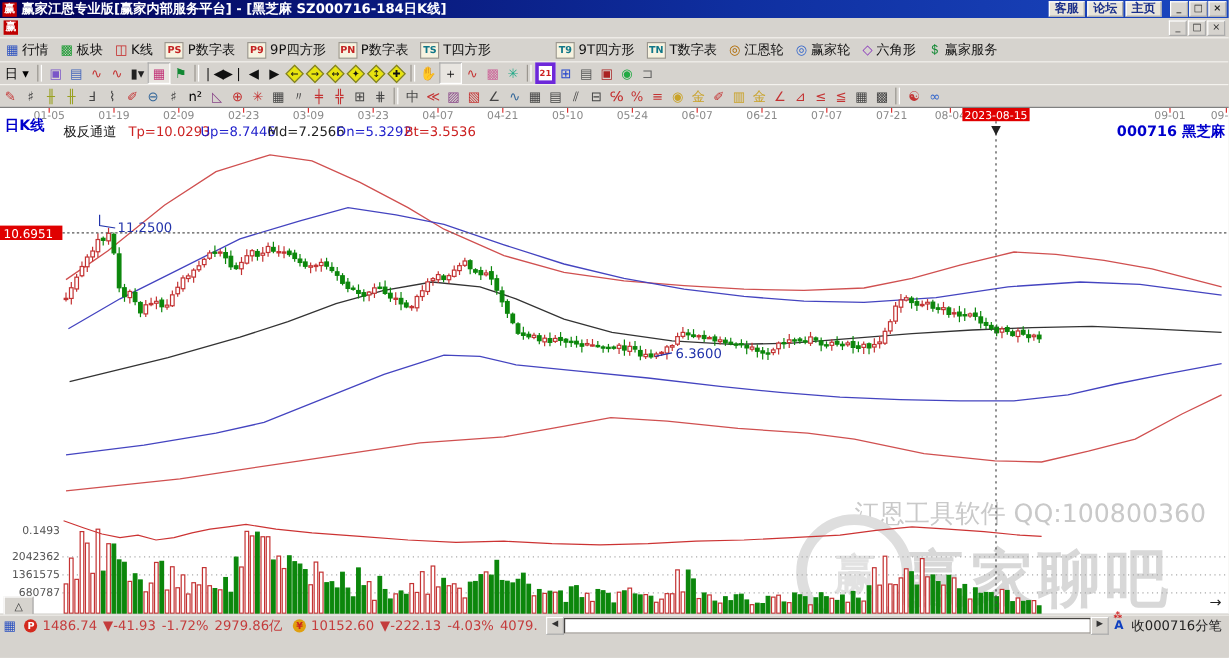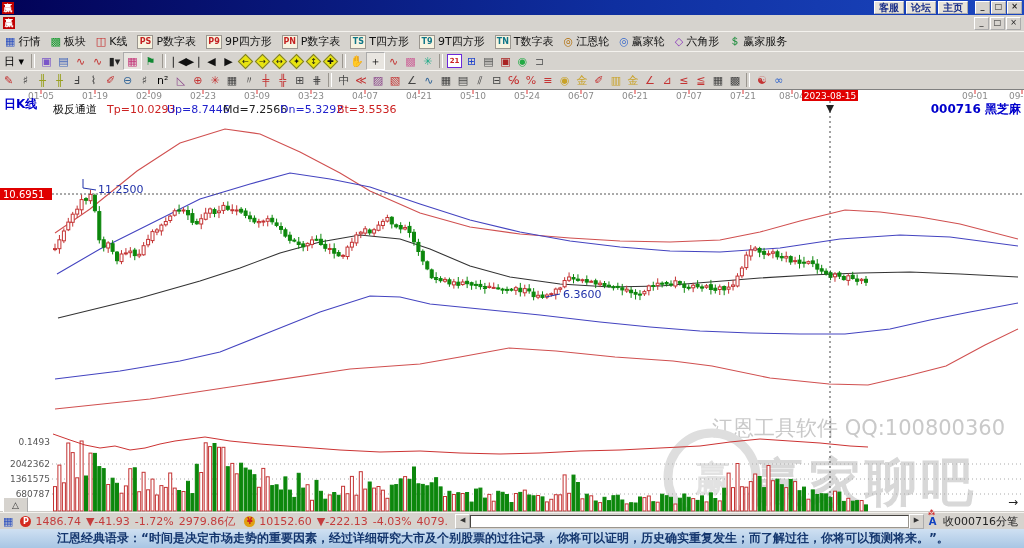--- a/index.html
+++ b/index.html
@@ -29,21 +29,21 @@
   #toolbar-draw{top:70px;height:18px;}
   .tb-btn{display:inline-flex;align-items:center;height:17px;padding:0 5px;font-size:11px;color:#111;cursor:pointer;white-space:nowrap;}
   .tb-btn .ic{font-size:11px;margin-right:3px;}
   .badge{display:inline-block;width:14px;height:12px;border:1px solid #9a968f;background:#f7f3e0;font-size:8px;font-weight:bold;line-height:12px;text-align:center;margin-right:3px;}
   .tool{width:17px;height:16px;display:inline-flex;align-items:center;justify-content:center;font-size:11px;cursor:pointer;}
   .tool.pressed{border:1px inset #fff;background:#e8e5e0;}
   .tsep{width:2px;height:14px;border-left:1px solid #9a968f;border-right:1px solid #fff;margin:0 3px;}
   .diamond{position:relative;width:17px;height:16px;display:inline-flex;align-items:center;justify-content:center;cursor:pointer;}
   .diamond .dshape{position:absolute;width:9px;height:9px;background:#e8e410;border:1px solid #7a7a30;transform:rotate(45deg);}
   .diamond .darrow{position:relative;font-size:8px;color:#111;z-index:1;}
-  .badge21{width:13px;height:12px;background:#fff;border:1px solid #6d28d9;font-size:7px;font-weight:bold;color:#c22;line-height:12px;text-align:center;}
+  .badge21{width:13px;height:12px;background:#fff;border:3px solid #6d28d9;font-size:7px;font-weight:bold;color:#c22;line-height:12px;text-align:center;}
 
   
   #chart-area{top:89px;left:0;width:1024px;height:423px;background:#fff;border-top:1px solid #808080;}
   #vol-btn{left:3px;top:407px;width:25px;height:16px;background:#d6d3ce;border:1px outset #fff;font-size:9px;line-height:13px;text-align:center;color:#333;cursor:pointer;padding:0;}
 
   
   #statusbar{top:512px;left:0;width:1024px;height:17px;background:#d6d3ce;border-top:1px solid #f4f2ee;display:flex;align-items:center;font-size:11px;}
   .sb-ic{margin:0 3px;font-size:11px;}
   .idx{color:#c43c3c;margin-right:5px;white-space:nowrap;}
   .circle-ic{display:inline-block;width:11px;height:11px;border-radius:50%;color:#fff;font-size:8px;line-height:11px;text-align:center;font-weight:bold;margin:0 4px;}
@@ -58,20 +58,21 @@
   #quotebar{top:529px;left:0;width:1024px;height:19px;background:linear-gradient(180deg,#cfe0f2,#a8c6e4);
     color:#14366e;font-size:12px;font-weight:bold;line-height:19px;padding-left:57px;box-sizing:border-box;white-space:nowrap;}
 </style>
 </head>
 <body>
 
 <div id="win">
 
   <div id="titlebar" class="abs">
     <span id="app-icon">赢</span>
+    <span>赢家江恩专业版[赢家内部服务平台] - [黑芝麻  SZ000716-184日K线]</span>
     <span id="titlebar-links">
         <span class="tlink">客服</span>
         <span class="tlink">论坛</span>
         <span class="tlink">主页</span>
       </span>
     <span class="wctls">
         <span class="wctl">_</span>
         <span class="wctl">□</span>
         <span class="wctl">×</span>
       </span>
@@ -109,21 +110,21 @@
       </span>
       <span class="tb-btn">
         <span class="badge" style="color: rgb(196, 34, 34);">PN</span>
         <span>P数字表</span>
       </span>
       <span class="tb-btn">
         <span class="badge" style="color: rgb(17, 119, 136);">TS</span>
         <span>T四方形</span>
       </span>
       <span class="tb-btn">
-        <span class="badge" style="color: rgb(17, 119, 136);">T9</span>
+        <span class="badge" style="color: rgb(17, 119, 136); margin-left: 44px;">T9</span>
         <span>9T四方形</span>
       </span>
       <span class="tb-btn">
         <span class="badge" style="color: rgb(17, 119, 136);">TN</span>
         <span>T数字表</span>
       </span>
       <span class="tb-btn">
         <span class="ic" style="color: rgb(176, 106, 0);">◎</span>
         <span>江恩轮</span>
       </span>
@@ -894,17 +895,14 @@
     <span class="idx">4079.</span>
     <span id="sb-scroll">
       <span class="sbtn">◀</span>
       <span id="sb-groove"></span>
       <span class="sbtn">▶</span>
     </span>
     <span id="antenna">A</span>
     <span id="sb-right-label">收000716分笔</span>
   </div>
 
-  <div id="quotebar" class="abs">
-    <span>江恩经典语录：“时间是决定市场走势的重要因素，经过详细研究大市及个别股票的过往记录，你将可以证明，历史确实重复发生；而了解过往，你将可以预测将来。”。</span>
-  </div>
 
 </div>
 
 </body></html>

